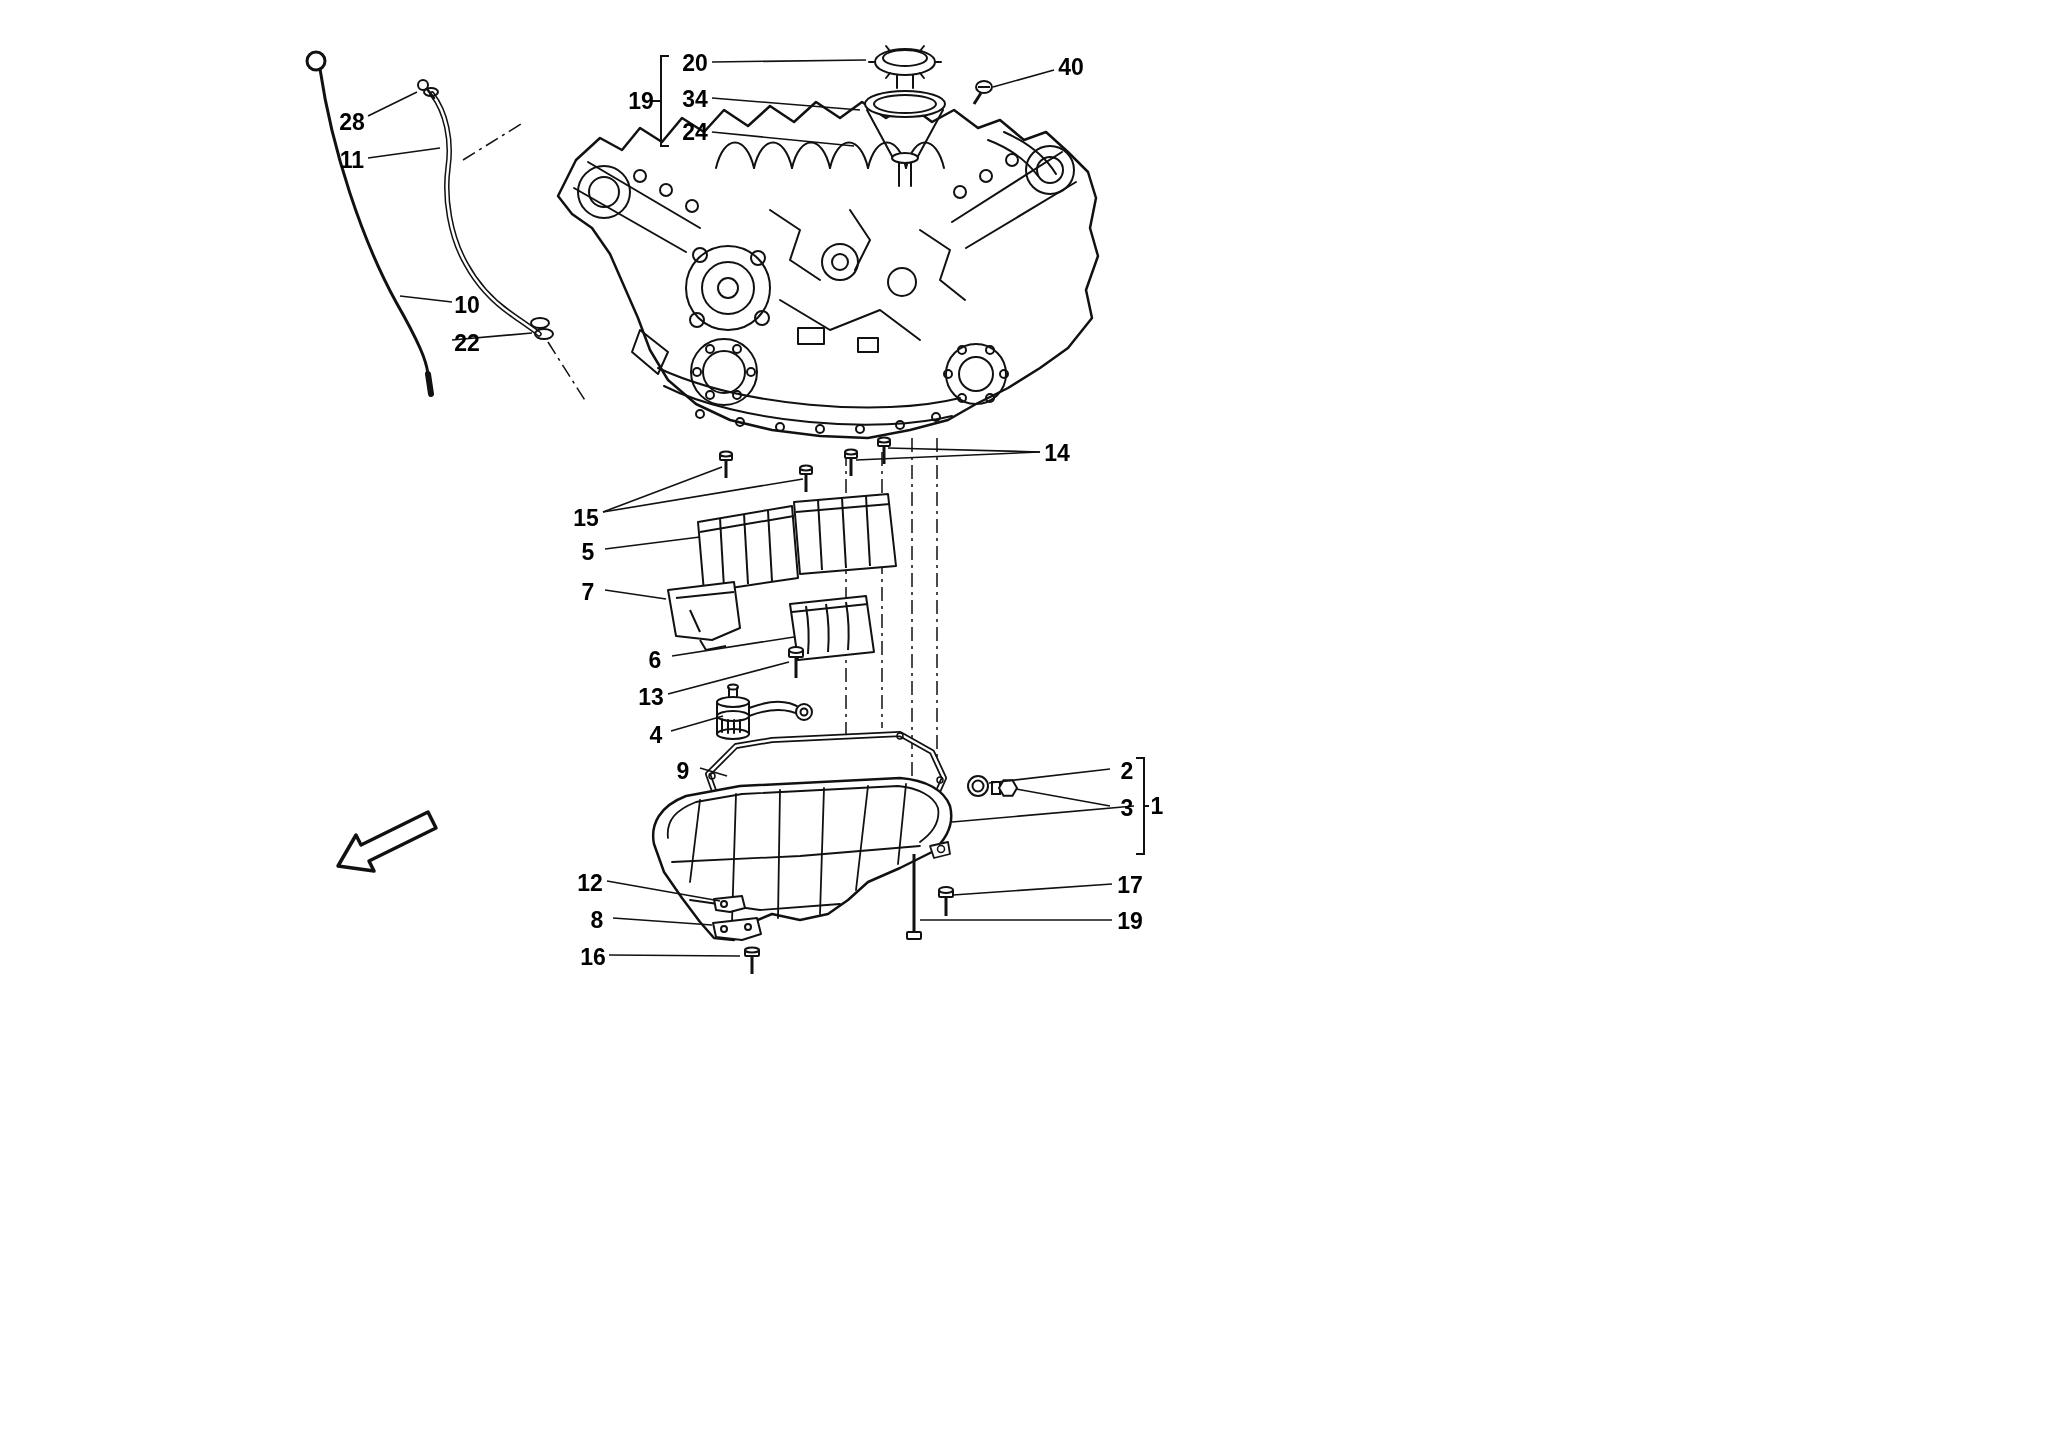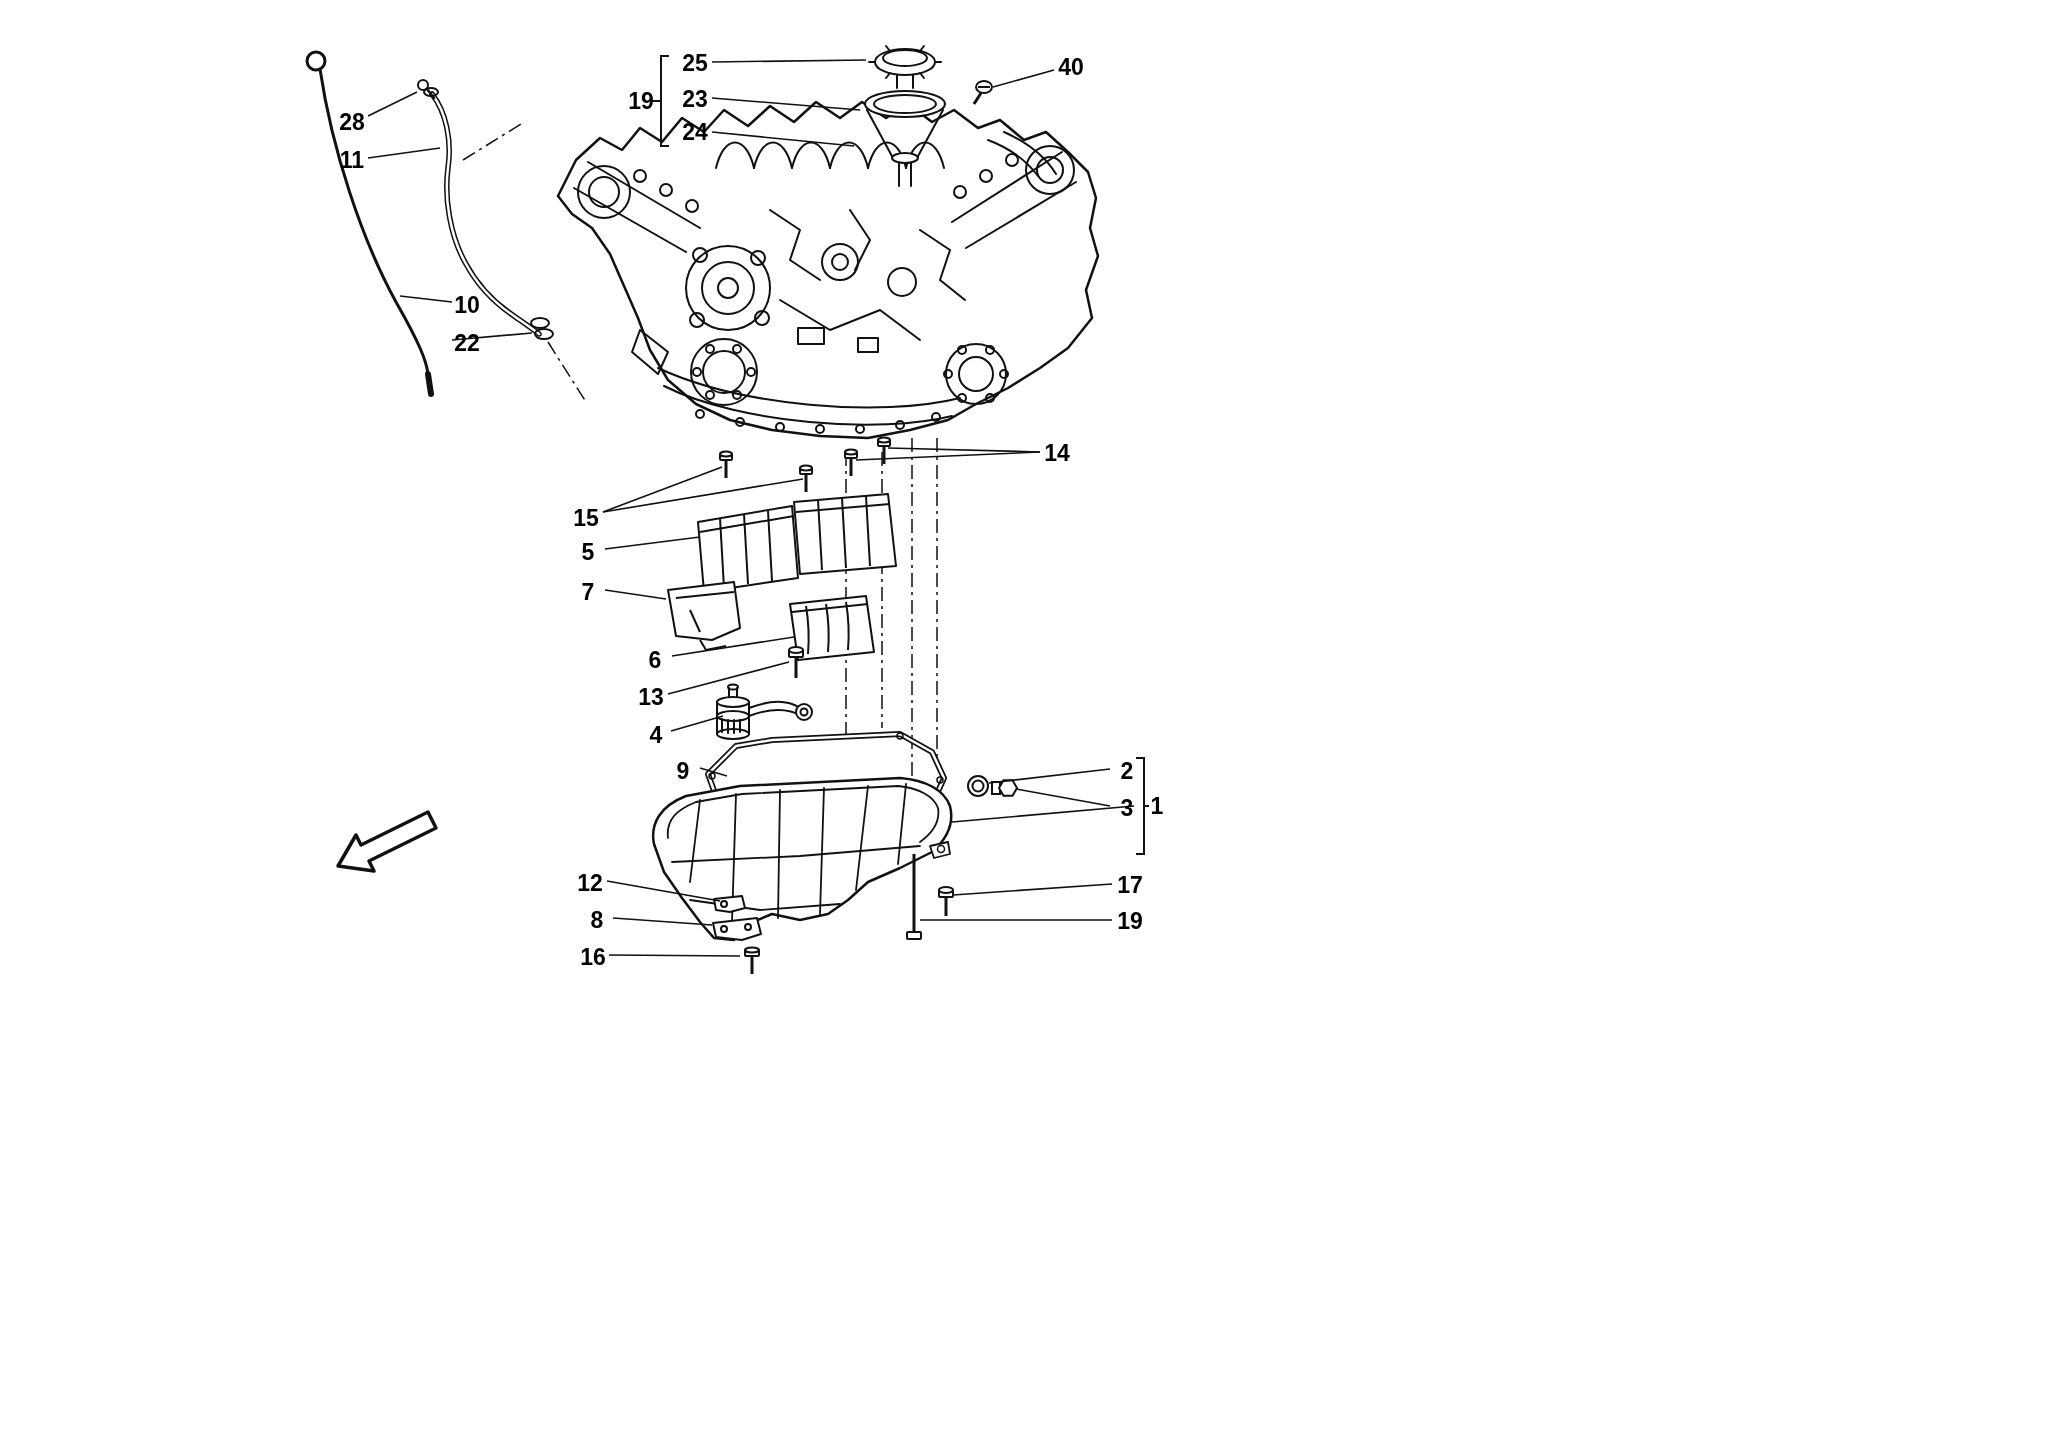--- a/index.html
+++ b/index.html
@@ -326,17 +326,17 @@
   <span class="callout" style="left:651px;top:697px">13</span>
   <span class="callout" style="left:1057px;top:453px">14</span>
   <span class="callout" style="left:586px;top:518px">15</span>
   <span class="callout" style="left:593px;top:957px">16</span>
   <span class="callout" style="left:1130px;top:885px">17</span>
   <span class="callout" style="left:1130px;top:921px">19</span>
   <span class="callout" style="left:641px;top:101px">19</span>
   <span class="callout" style="left:1071px;top:67px">40</span>
   <span class="callout" style="left:352px;top:122px">28</span>
   <span class="callout" style="left:467px;top:343px">22</span>
-  <span class="callout" style="left:695px;top:99px">23</span>
+  <span class="callout" style="left:695px;top:99px">34</span>
   <span class="callout" style="left:695px;top:132px">24</span>
-  <span class="callout" style="left:695px;top:63px">25</span>
+  <span class="callout" style="left:695px;top:63px">20</span>
 
 </div>
 
 </body></html>

